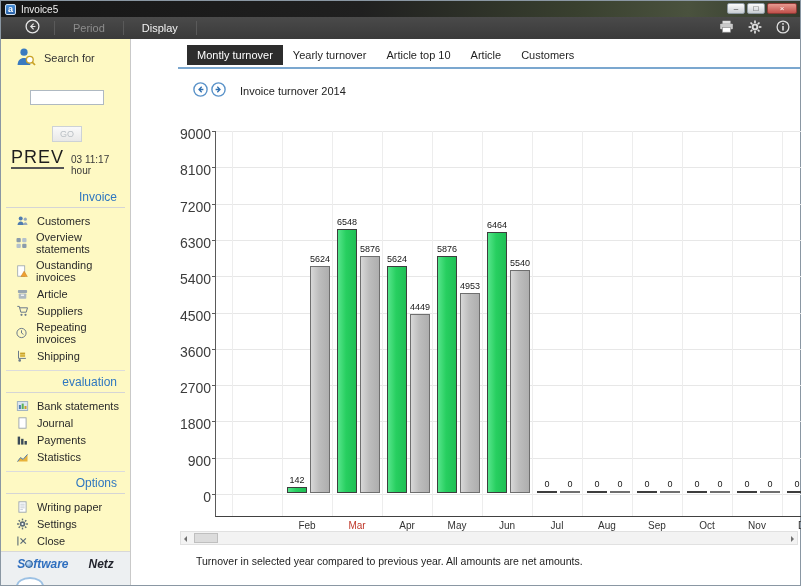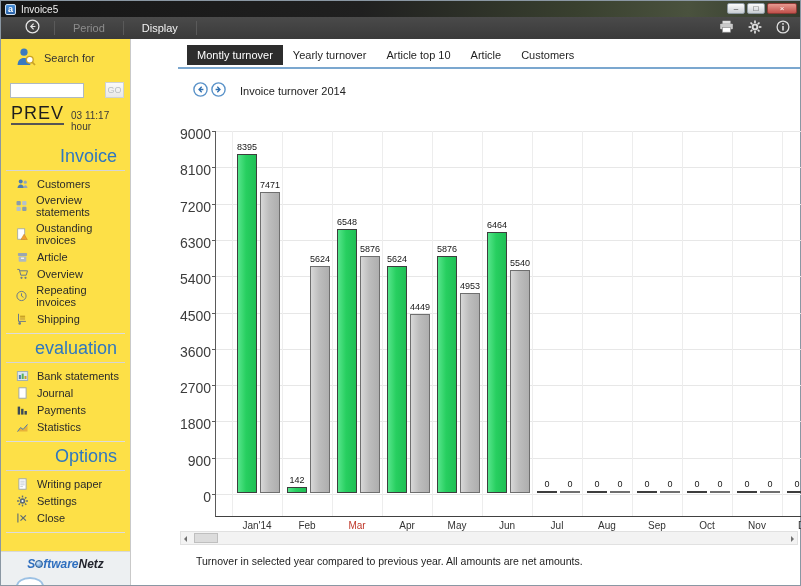--- a/index.html
+++ b/index.html
@@ -24,41 +24,41 @@
     background:linear-gradient(#4a4a4a,#3a3a3a); display:flex; align-items:center; font-size:11px; }
   .tb-sep { width:1px; height:14px; background:#2b2b2b; border-right:1px solid #5a5a5a; margin:0 12px; }
   .back-btn { margin-left:24px; width:17px; height:17px; background:none; border:none; padding:0; display:flex; align-items:center; }
   .tb-menu { background:none; border:none; font-size:11px; padding:2px 6px; font-family:inherit; }
   .tb-menu.disabled { color:#8d8d8d; }
   .tb-menu.enabled { color:#f2f2f2; }
   .tb-right { position:absolute; right:10px; top:0; height:22px; display:flex; align-items:center; gap:14px; }
   .tb-icon { background:none; border:none; padding:0; display:flex; align-items:center; }
 
   
-  .sidebar { position:absolute; left:0; top:38px; width:130px; bottom:0; background:#fde047; border-right:1px solid #c9c9c9; }
+  .sidebar { position:absolute; left:0; top:38px; width:130px; bottom:0; background:#fef9c3; border-right:1px solid #c9c9c9; }
   .search-row { display:flex; align-items:center; gap:7px; margin:7px 0 0 14px; font-size:11px; color:#333; }
-  .search-controls { display:flex; gap:21px; margin:12px 6px 0 9px; align-items:center; }
+  .search-controls { display:flex; gap:21px; margin:20px 6px 0 9px; align-items:center;flex-direction:column; }
   .search-input { width:74px; height:15px; border:1px solid #afb9c2; font-size:10px; padding:0 2px; }
   .go-btn { width:30px; height:16px; background:linear-gradient(#fafafa,#e8e8e8); border:1px solid #cdd2d6;
     color:#b9bfc4; font-size:9px; line-height:1; }
   .prev-row { margin:5px 0 0 10px; display:flex; align-items:baseline; }
   .prev-label { font-size:18px; color:#1e1e1e; letter-spacing:1px; }
   .prev-label .u { border-bottom:2px solid #555; }
   .prev-datetime { font-size:10px; color:#3a3a3a; margin-left:7px; }
   .side-sections { margin-top:10px; }
   .side-section { margin:0 5px; padding-bottom:6px; border-bottom:1px solid #dcdcdc; }
-  .side-section-title { text-align:right; color:#2f77c0; font-size:18px; font-weight:normal;
+  .side-section-title { text-align:right; color:#2f77c0; font-size:12px; font-weight:normal;
     padding:4px 8px 3px 0; border-bottom:1px solid #d5d5d5; margin-bottom:4px; }
   .side-item { display:flex; align-items:center; gap:8px; padding:2px 0 2px 9px; font-size:11px; color:#2a2a2a; cursor:default; }
   .side-item .ic { width:14px; height:13px; display:flex; align-items:center; justify-content:center; }
   .sidebar-footer { position:absolute; left:0; right:0; bottom:0; height:34px; background:#edf0f2;
     border-top:1px solid #d8d8d8; overflow:hidden; }
   .logo-line { text-align:center; margin-top:5px; font-size:12px; font-weight:bold; font-style:italic; white-space:nowrap; }
   .logo-blue { color:#2f6fbf; }
-  .logo-dark { color:#23252e; }
+  .logo-dark { color:#23252e;padding-left:20px; }
   .logo-globe { display:inline-block; width:8px; height:8px; border-radius:50%;
     background:radial-gradient(circle at 35% 35%, #d8ecff, #3a7abf); border:1px solid #2a5d96; vertical-align:baseline; }
   .globe-arc { position:absolute; left:15px; bottom:-10px; width:28px; height:18px; border-radius:50%;
     border:2px solid #9cc1e4; background:#fff; }
 
   
   .main { position:absolute; left:131px; top:38px; right:0; bottom:0; background:#fff;margin-left:46px; }
   .tabs { display:flex; align-items:center; margin:6px 0 0 9px; font-size:11px; color:#1f1f1f; }
   .tab { padding:4px 10px; background:none; border:none; font-size:11px; font-family:inherit; color:#1f1f1f; white-space:nowrap; }
   .tab.selected { background:#2d2d2d; color:#fff; }
@@ -216,21 +216,21 @@
             <span>Article</span>
           </div>
           <div class="side-item">
             <span class="ic">
               <svg width="13" height="12" viewBox="0 0 12 12">
                 <path d="M0.8 1.4h2l1.5 5.8h5.4l1.3-4.4H3.4" fill="none" stroke="#6b7a8a" stroke-width="1"></path>
                 <circle cx="5" cy="9.8" r="1.1" fill="#6b7a8a"></circle>
                 <circle cx="9" cy="9.8" r="1.1" fill="#6b7a8a"></circle>
               </svg>
             </span>
-            <span>Overview</span>
+            <span>Suppliers</span>
           </div>
           <div class="side-item">
             <span class="ic">
               <svg width="13" height="12" viewBox="0 0 12 12">
                 <circle cx="6" cy="6" r="4.6" fill="none" stroke="#6b7a8a" stroke-width="1"></circle>
                 <path d="M6 3.3V6l2 1.4" fill="none" stroke="#6b7a8a" stroke-width="1"></path>
               </svg>
             </span>
             <span>Repeating invoices</span>
           </div>
@@ -407,27 +407,20 @@
         <div class="grid-v" style="left: 166px;"></div>
         <div class="grid-v" style="left: 216px;"></div>
         <div class="grid-v" style="left: 266px;"></div>
         <div class="grid-v" style="left: 316px;"></div>
         <div class="grid-v" style="left: 366px;"></div>
         <div class="grid-v" style="left: 416px;"></div>
         <div class="grid-v" style="left: 466px;"></div>
         <div class="grid-v" style="left: 516px;"></div>
         <div class="grid-v" style="left: 566px;"></div>
         <div class="grid-v" style="left: 616px;"></div>
-        <div class="slot" style="left: 16px;">
-          <div class="bar s0" style="left: 5px; height: 339px;"></div>
-          <div class="bar-val" style="left: -2px; bottom: 341px;">8395</div>
-          <div class="bar s1" style="left: 28px; height: 301px;"></div>
-          <div class="bar-val" style="left: 21px; bottom: 303px;">7471</div>
-          <div class="x-lab">Jan'14</div>
-        </div>
         <div class="slot" style="left: 66px;">
           <div class="bar s0" style="left: 5px; height: 6px;"></div>
           <div class="bar-val" style="left: -2px; bottom: 8px;">142</div>
           <div class="bar s1" style="left: 28px; height: 227px;"></div>
           <div class="bar-val" style="left: 21px; bottom: 229px;">5624</div>
           <div class="x-lab">Feb</div>
         </div>
         <div class="slot" style="left: 116px;">
           <div class="bar s0" style="left: 5px; height: 264px;"></div>
           <div class="bar-val" style="left: -2px; bottom: 266px;">6548</div>

